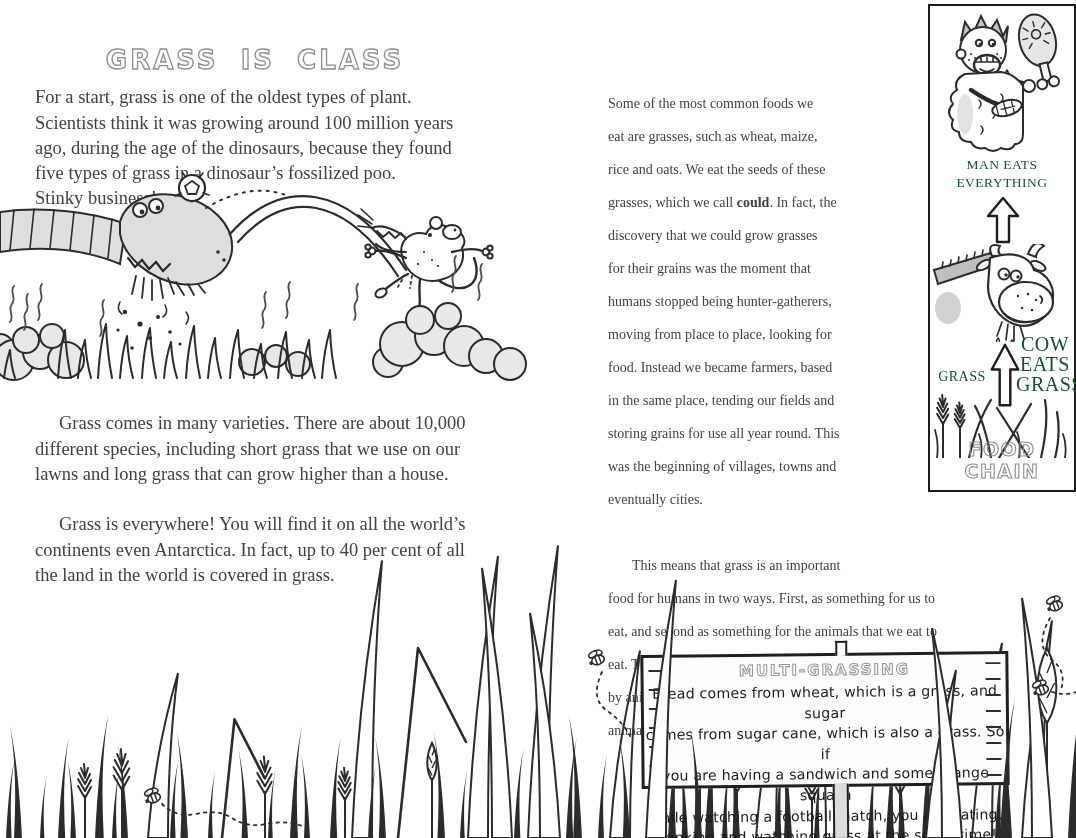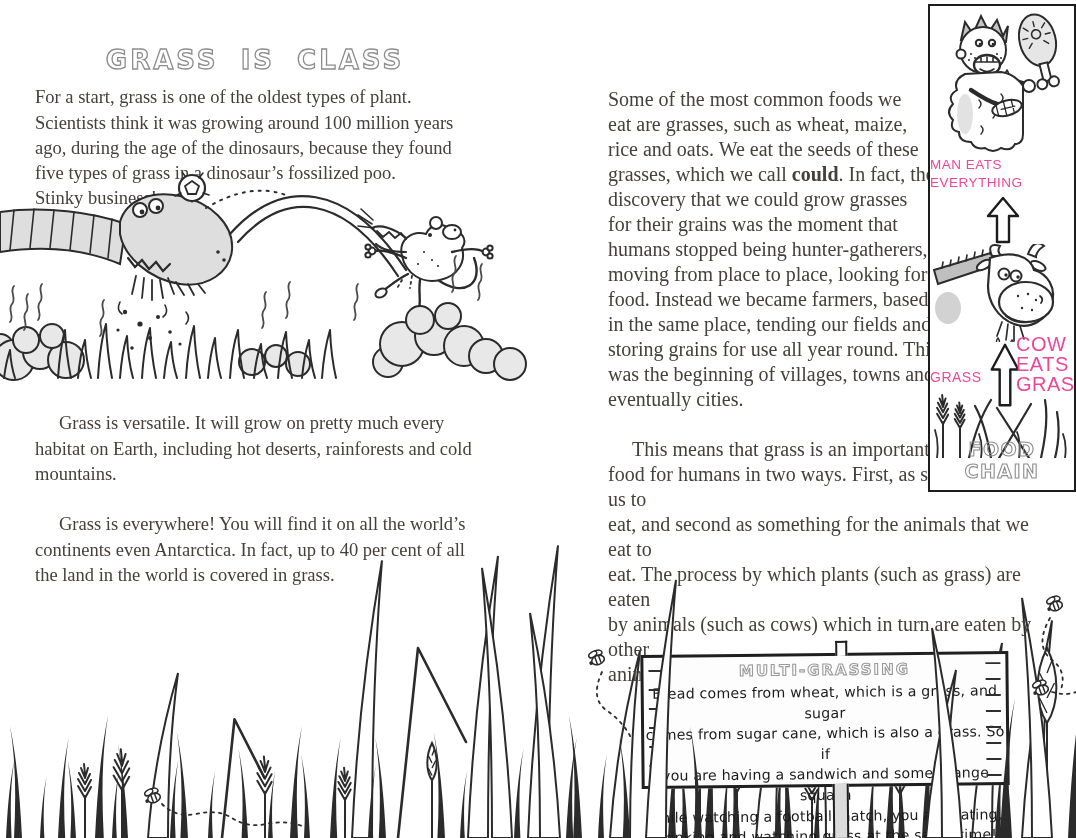--- a/index.html
+++ b/index.html
@@ -14,31 +14,31 @@
   .lp-title{position:absolute;left:35px;top:28px;width:440px;font-size:26px;
     letter-spacing:3px;word-spacing:10px;}
   .rp-title{position:absolute;left:608px;top:28px;width:320px;font-size:26px;
     letter-spacing:3px;word-spacing:10px;}
 
   .bodytext{white-space:pre-line;}
   .lp-block-a{position:absolute;left:35px;top:60px;width:500px;
     font-size:18.5px;line-height:25.3px;z-index:2;}
   .lp-block-b{position:absolute;left:35px;top:386px;width:500px;
     font-size:18.5px;line-height:25.3px;z-index:2;}
-  .rp-block{position:absolute;left:608px;top:62px;width:446px;
-    font-size:20px;line-height:25px;z-index:2;}
+  .rp-block{position:absolute;left:608px;top:54px;width:446px;
+    font-size:14px;line-height:33px;z-index:2;}
   .bodytext p{margin:0;}
   .bodytext p.ind{text-indent:24px;}
   .bodytext b{font-weight:700;}
 
   
   .fc-box{position:absolute;left:928px;top:4px;width:148px;height:488px;
     box-sizing:border-box;border:2.5px solid #1c1c1c;background:#fff;z-index:2;}
-  .fc-label{position:absolute;width:100%;text-align:left;
-    font-family:Liberation Sans, sans-serif;color:#ec4899;font-size:13.5px;
+  .fc-label{position:absolute;width:100%;text-align:center;
+    font-family:Liberation Serif, serif;color:#14532d;font-size:13.5px;
     line-height:18px;letter-spacing:0.5px;}
   .fc-man-label{top:150px;}
   .fc-grass-label{top:362px;left:0;width:64px;font-size:14px;}
   .fc-cow-label{top:328px;left:86px;width:58px;font-size:20px;line-height:20px;}
   .fc-title{position:absolute;bottom:8px;width:100%;font-size:19px;
     letter-spacing:1.5px;-webkit-text-stroke:1.1px #8d8d8d;}
   .fc-caveman{position:absolute;top:4px;left:5px;}
   .fc-arrow1{position:absolute;top:190px;left:56px;}
   .fc-cow{position:absolute;top:238px;left:2px;}
   .fc-arrow2{position:absolute;top:336px;left:60px;}
@@ -223,23 +223,23 @@
       <use href="#stink" transform="translate(100,164)"></use>
       <use href="#stink" transform="translate(262,156)"></use>
       <use href="#stink" transform="translate(286,146)"></use>
       <use href="#stink" transform="translate(354,148)"></use>
       <use href="#stink" transform="translate(452,120)"></use>
       <use href="#stink" transform="translate(478,128)"></use>
     </g>
   </svg>
 
   <div class="bodytext lp-block-b">
-    <p class="ind">Grass is versatile. It will grow on pretty much every
-habitat on Earth, including hot deserts, rainforests and cold
-mountains.</p>
+    <p class="ind">Grass comes in many varieties. There are about 10,000
+different species, including short grass that we use on our
+lawns and long grass that can grow higher than a house.</p>
     <p class="ind">Grass is everywhere! You will find it on all the world’s
 continents even Antarctica. In fact, up to 40 per cent of all
 the land in the world is covered in grass.</p>
   </div>
 
 
   <div class="bodytext rp-block">
     <p><span>Some of the most common foods we
 eat are grasses, such as wheat, maize,
 rice and oats. We eat the seeds of these

